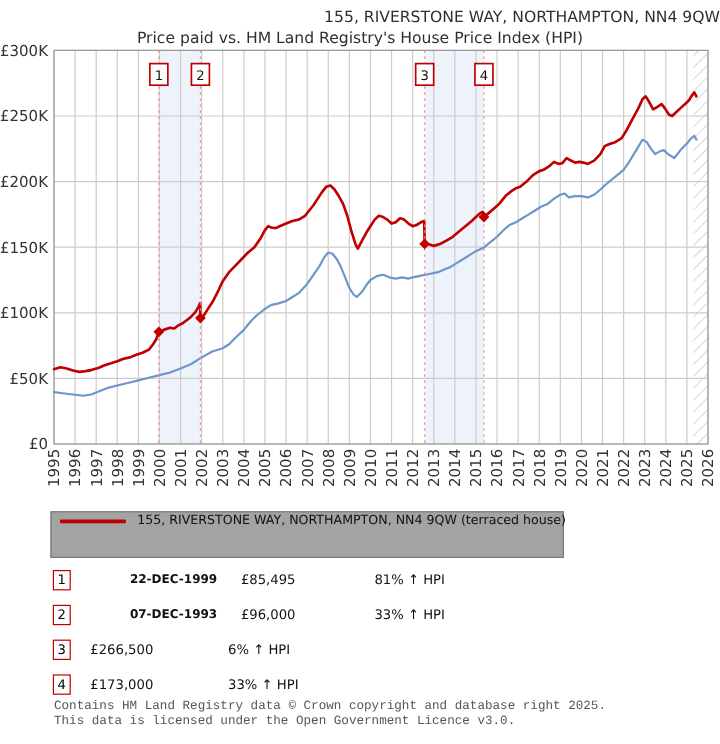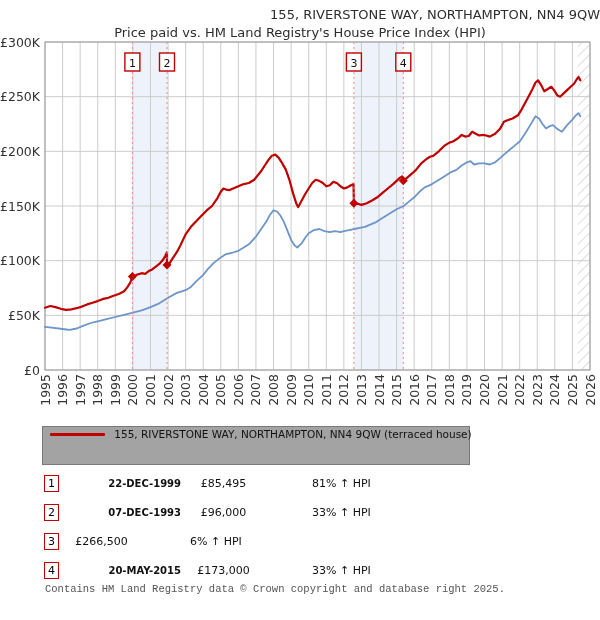--- a/index.html
+++ b/index.html
@@ -169,21 +169,21 @@
     <span class="tprice">£96,000</span>
     <span class="thpi">33% ↑ HPI</span>
   </div>
   <div class="trow">
     <span class="tbadge">3</span>
     <span class="tprice">£266,500</span>
     <span class="thpi">6% ↑ HPI</span>
   </div>
   <div class="trow">
     <span class="tbadge">4</span>
-    <span class="tdate">20-MAY-2015</span>
     <span class="tprice">£173,000</span>
     <span class="thpi">33% ↑ HPI</span>
   </div>
 </div>
 
 <div class="footer">
   <div>Contains HM Land Registry data © Crown copyright and database right 2025.</div>
+  <div>This data is licensed under the Open Government Licence v3.0.</div>
 </div>
 
 </body></html>

